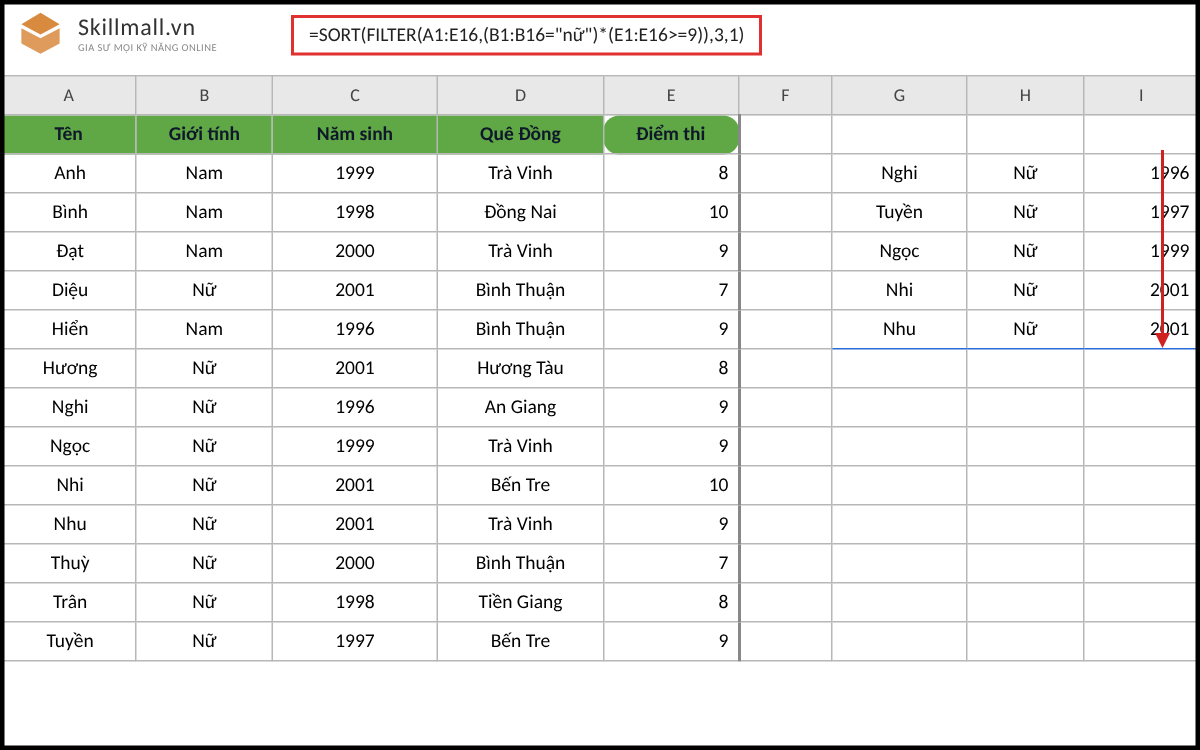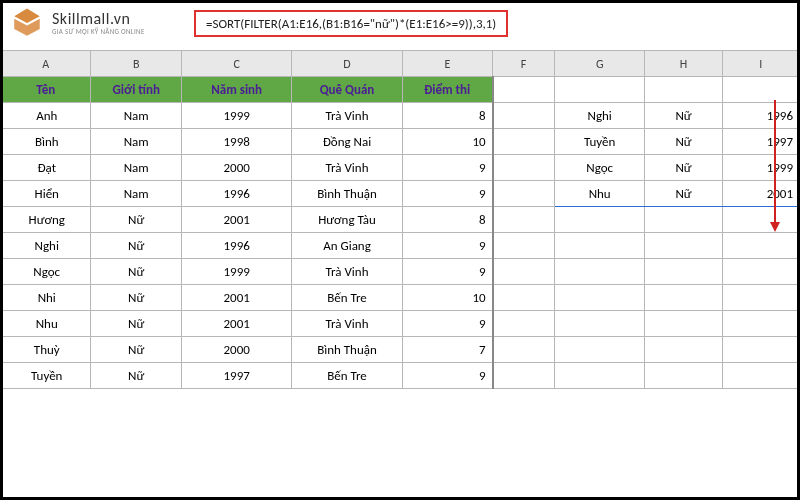--- a/index.html
+++ b/index.html
@@ -9,25 +9,25 @@
 .logo-text { display: flex; flex-direction: column; line-height: 1.05; }
 .logo-main { font-size: 16px; color: #333; font-weight: 400; letter-spacing: 0.5px; }
 .logo-sub { font-size: 7px; color: #888; letter-spacing: 0.3px; }
 .formula-box { position: absolute; top: 10px; left: 194px; border: 2.5px solid #e03030; padding: 4px 10px; font-size: 13px; background: #fff; color: #222; }
 .sheet { position: absolute; top: 50px; left: 0; border-collapse: collapse; width: 800px; }
 .sheet th, .sheet td { border: 1px solid #b7b7b7; height: 26px; padding: 0 4px; white-space: nowrap; }
 .sheet thead th { background: #e8e8e8; font-weight: 400; color: #444; text-align: center; font-size: 12px; }
 .colA { width: 82px; } .colB { width: 82px; } .colC { width: 100px; }
 .colD { width: 100px; } .colE { width: 82px; } .colF { width: 56px; }
 .colG { width: 82px; } .colH { width: 70px; } .colI { width: 70px; }
-.hdr { background: #5fa845 !important; color: #4c1d95; font-weight: 700; text-align: center; border: 1px solid #8a8a8a; }
+.hdr { background: #5fa845 !important; color: #0f172a; font-weight: 700; text-align: center; border: 1px solid #8a8a8a; }
 .tc { text-align: center; margin-top: 40px; }
 .tr { text-align: right; padding-right: 6px !important; }
 .tl { text-align: center; padding-left: 6px !important; }
-.right-border-thick { border-right: 2px solid #888 !important; }
+.right-border-thick { border-right: 2px solid #888 !important; border-radius: 11px; }
 .sel-top { border-top: 1.5px solid #2a6bd8 !important; }
 .sel-left { border-left: 1.5px solid #2a6bd8 !important; }
 .sel-right { border-right: 1.5px solid #2a6bd8 !important; }
 .sel-bottom { border-bottom: 1.5px solid #2a6bd8 !important; }
 .arrow { position: absolute; right: 24px; top: 100px; width: 2px; height: 124px; background: #d02020; }
 .arrow:after { content: ''; position: absolute; bottom: -8px; left: -4px; border-left: 5px solid transparent; border-right: 5px solid transparent; border-top: 10px solid #d02020; }
 .frame-border { position: absolute; inset: 0; border: 3px solid #000; pointer-events: none; }
 </style>
 </head>
 <body>
@@ -70,21 +70,21 @@
   <th>G</th>
   <th>H</th>
   <th>I</th>
 </tr>
 </thead>
 <tbody id="gridBody">
       <tr>
         <td class="hdr">Tên</td>
         <td class="hdr">Giới tính</td>
         <td class="hdr">Năm sinh</td>
-        <td class="hdr">Quê Quán</td>
+        <td class="hdr">Quê Đồng</td>
         <td class="hdr right-border-thick">Điểm thi</td>
         <td></td>
         <td></td>
         <td></td>
         <td></td>
       </tr>
       <tr>
         <td class="tl">Anh</td>
         <td class="tc">Nam</td>
         <td class="tc">1999</td>
@@ -111,20 +111,31 @@
         <td class="tc">Nam</td>
         <td class="tc">2000</td>
         <td class="tc">Trà Vinh</td>
         <td class="tr right-border-thick">9</td>
         <td></td>
         <td class="tc sel-left">Ngọc</td>
         <td class="tc">Nữ</td>
         <td class="tr sel-right">1999</td>
       </tr>
       <tr>
+        <td class="tl">Diệu</td>
+        <td class="tc">Nữ</td>
+        <td class="tc">2001</td>
+        <td class="tc">Bình Thuận</td>
+        <td class="tr right-border-thick">7</td>
+        <td></td>
+        <td class="tc sel-left">Nhi</td>
+        <td class="tc">Nữ</td>
+        <td class="tr sel-right">2001</td>
+      </tr>
+      <tr>
         <td class="tl">Hiển</td>
         <td class="tc">Nam</td>
         <td class="tc">1996</td>
         <td class="tc">Bình Thuận</td>
         <td class="tr right-border-thick">9</td>
         <td></td>
         <td class="tc sel-left sel-bottom">Nhu</td>
         <td class="tc sel-bottom">Nữ</td>
         <td class="tr sel-right sel-bottom">2001</td>
       </tr>
@@ -188,20 +199,31 @@
         <td class="tc">Nữ</td>
         <td class="tc">2000</td>
         <td class="tc">Bình Thuận</td>
         <td class="tr right-border-thick">7</td>
         <td></td>
         <td></td>
         <td></td>
         <td></td>
       </tr>
       <tr>
+        <td class="tl">Trân</td>
+        <td class="tc">Nữ</td>
+        <td class="tc">1998</td>
+        <td class="tc">Tiền Giang</td>
+        <td class="tr right-border-thick">8</td>
+        <td></td>
+        <td></td>
+        <td></td>
+        <td></td>
+      </tr>
+      <tr>
         <td class="tl">Tuyền</td>
         <td class="tc">Nữ</td>
         <td class="tc">1997</td>
         <td class="tc">Bến Tre</td>
         <td class="tr right-border-thick">9</td>
         <td></td>
         <td></td>
         <td></td>
         <td></td>
       </tr>

